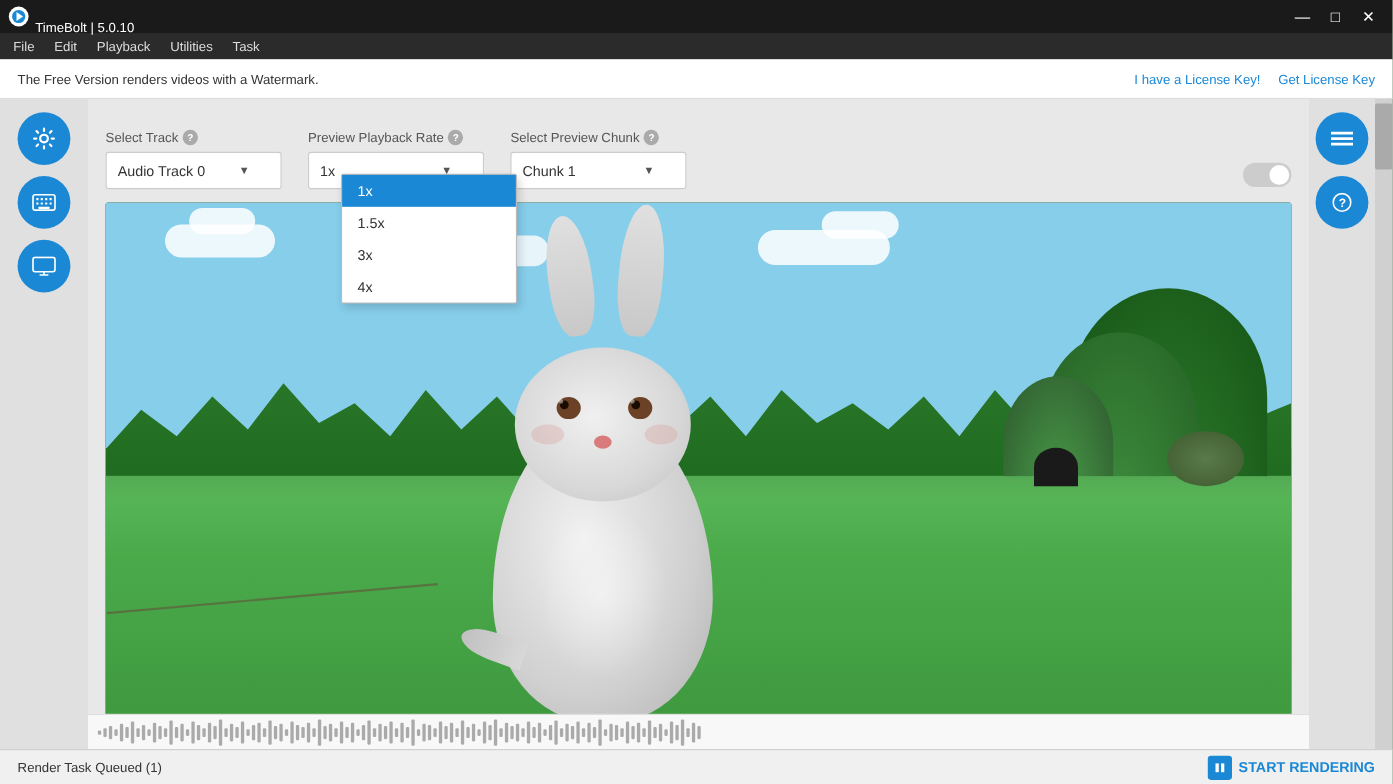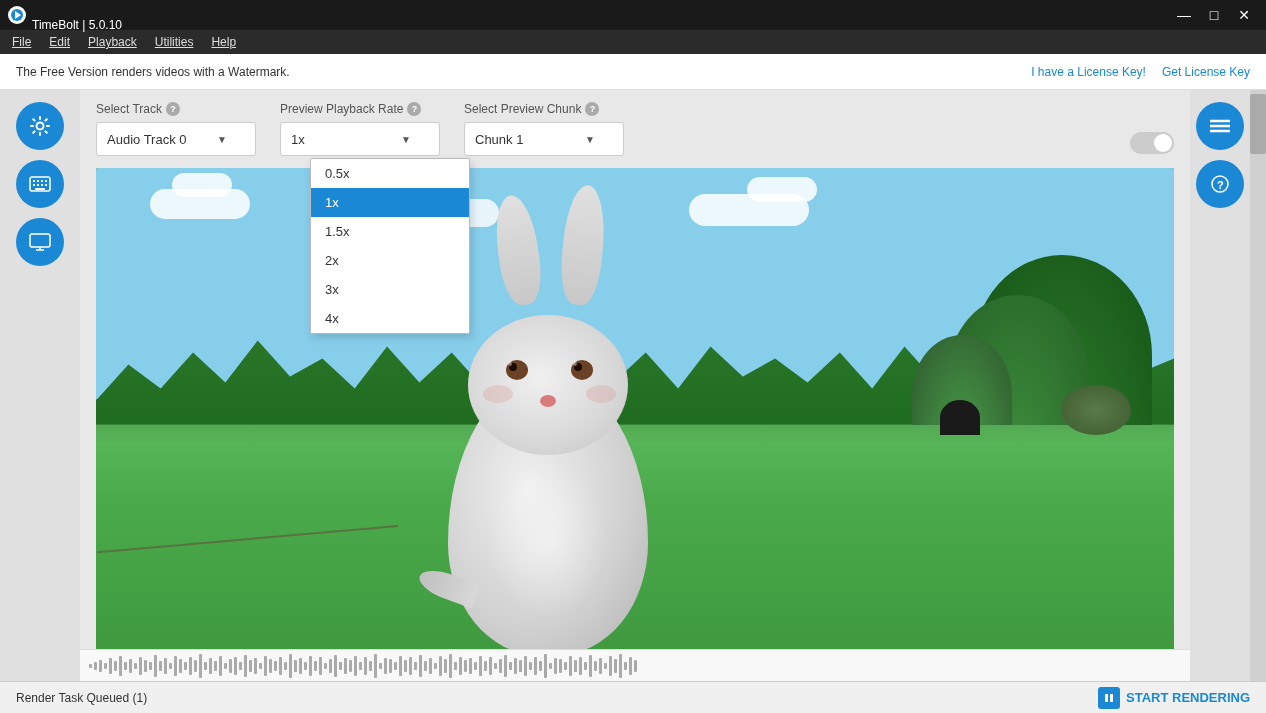--- a/index.html
+++ b/index.html
@@ -69,21 +69,20 @@
       gap: 2px;
     }
     .menu-item {
       color: #ddd;
       padding: 16px 8px;
       font-size: 12px;
       cursor: pointer;
       height: 100%;
       display: flex;
       align-items: center;
-      text-decoration: underline;
     }
 
     
     #noticebar {
       background: #fff;
       height: 36px;
       display: flex;
       align-items: center;
       justify-content: space-between;
       padding: 0 16px;
@@ -142,20 +141,21 @@
       gap: 24px;
       margin-bottom: 12px;
       position: relative;
       z-index: 100;
     }
 
     .control-group {
       display: flex;
       flex-direction: column;
       gap: 6px;
+      margin-top: 16px;
     }
     .control-label {
       font-size: 12px;
       color: #555;
       display: flex;
       align-items: center;
       gap: 4px;
     }
     .help-icon {
       width: 14px;
@@ -487,21 +487,21 @@
     <button class="title-btn">□</button>
     <button class="title-btn close">✕</button>
   </div>
 </div>
 
 <div id="menubar">
   <span class="menu-item">File</span>
   <span class="menu-item">Edit</span>
   <span class="menu-item">Playback</span>
   <span class="menu-item">Utilities</span>
-  <span class="menu-item">Help</span>
+  <span class="menu-item">Task</span>
 </div>
 
 <div id="noticebar">
   <span id="noticebar-text">The Free Version renders videos with a Watermark.</span>
   <div id="noticebar-links">
     <a class="notice-link">I have a License Key!</a>
     <a class="notice-link">Get License Key</a>
   </div>
 </div>
 
@@ -573,24 +573,22 @@
           <span class="arrow">▼</span>
         </div>
       </div>
 
       <div id="toggle-area">
         <div class="toggle-switch"></div>
       </div>
     </div>
 
     <div id="dropdown-overlay">
-      <div class="dropdown-item">0.5x</div>
       <div class="dropdown-item selected">1x</div>
       <div class="dropdown-item">1.5x</div>
-      <div class="dropdown-item">2x</div>
       <div class="dropdown-item">3x</div>
       <div class="dropdown-item">4x</div>
     </div>
 
     <div id="video-preview">
       <div id="scene-canvas">
 
         <div style="position:absolute; top:4%; left:5%; width:100px; height:30px; background:rgba(255,255,255,0.85); border-radius:50px;"></div>
         <div style="position:absolute; top:3%; left:8%; width:60px; height:24px; background:rgba(255,255,255,0.85); border-radius:50px; transform:translate(-10px,-10px);"></div>
         <div style="position:absolute; top:6%; left:30%; width:80px; height:28px; background:rgba(255,255,255,0.8); border-radius:50px;"></div>

